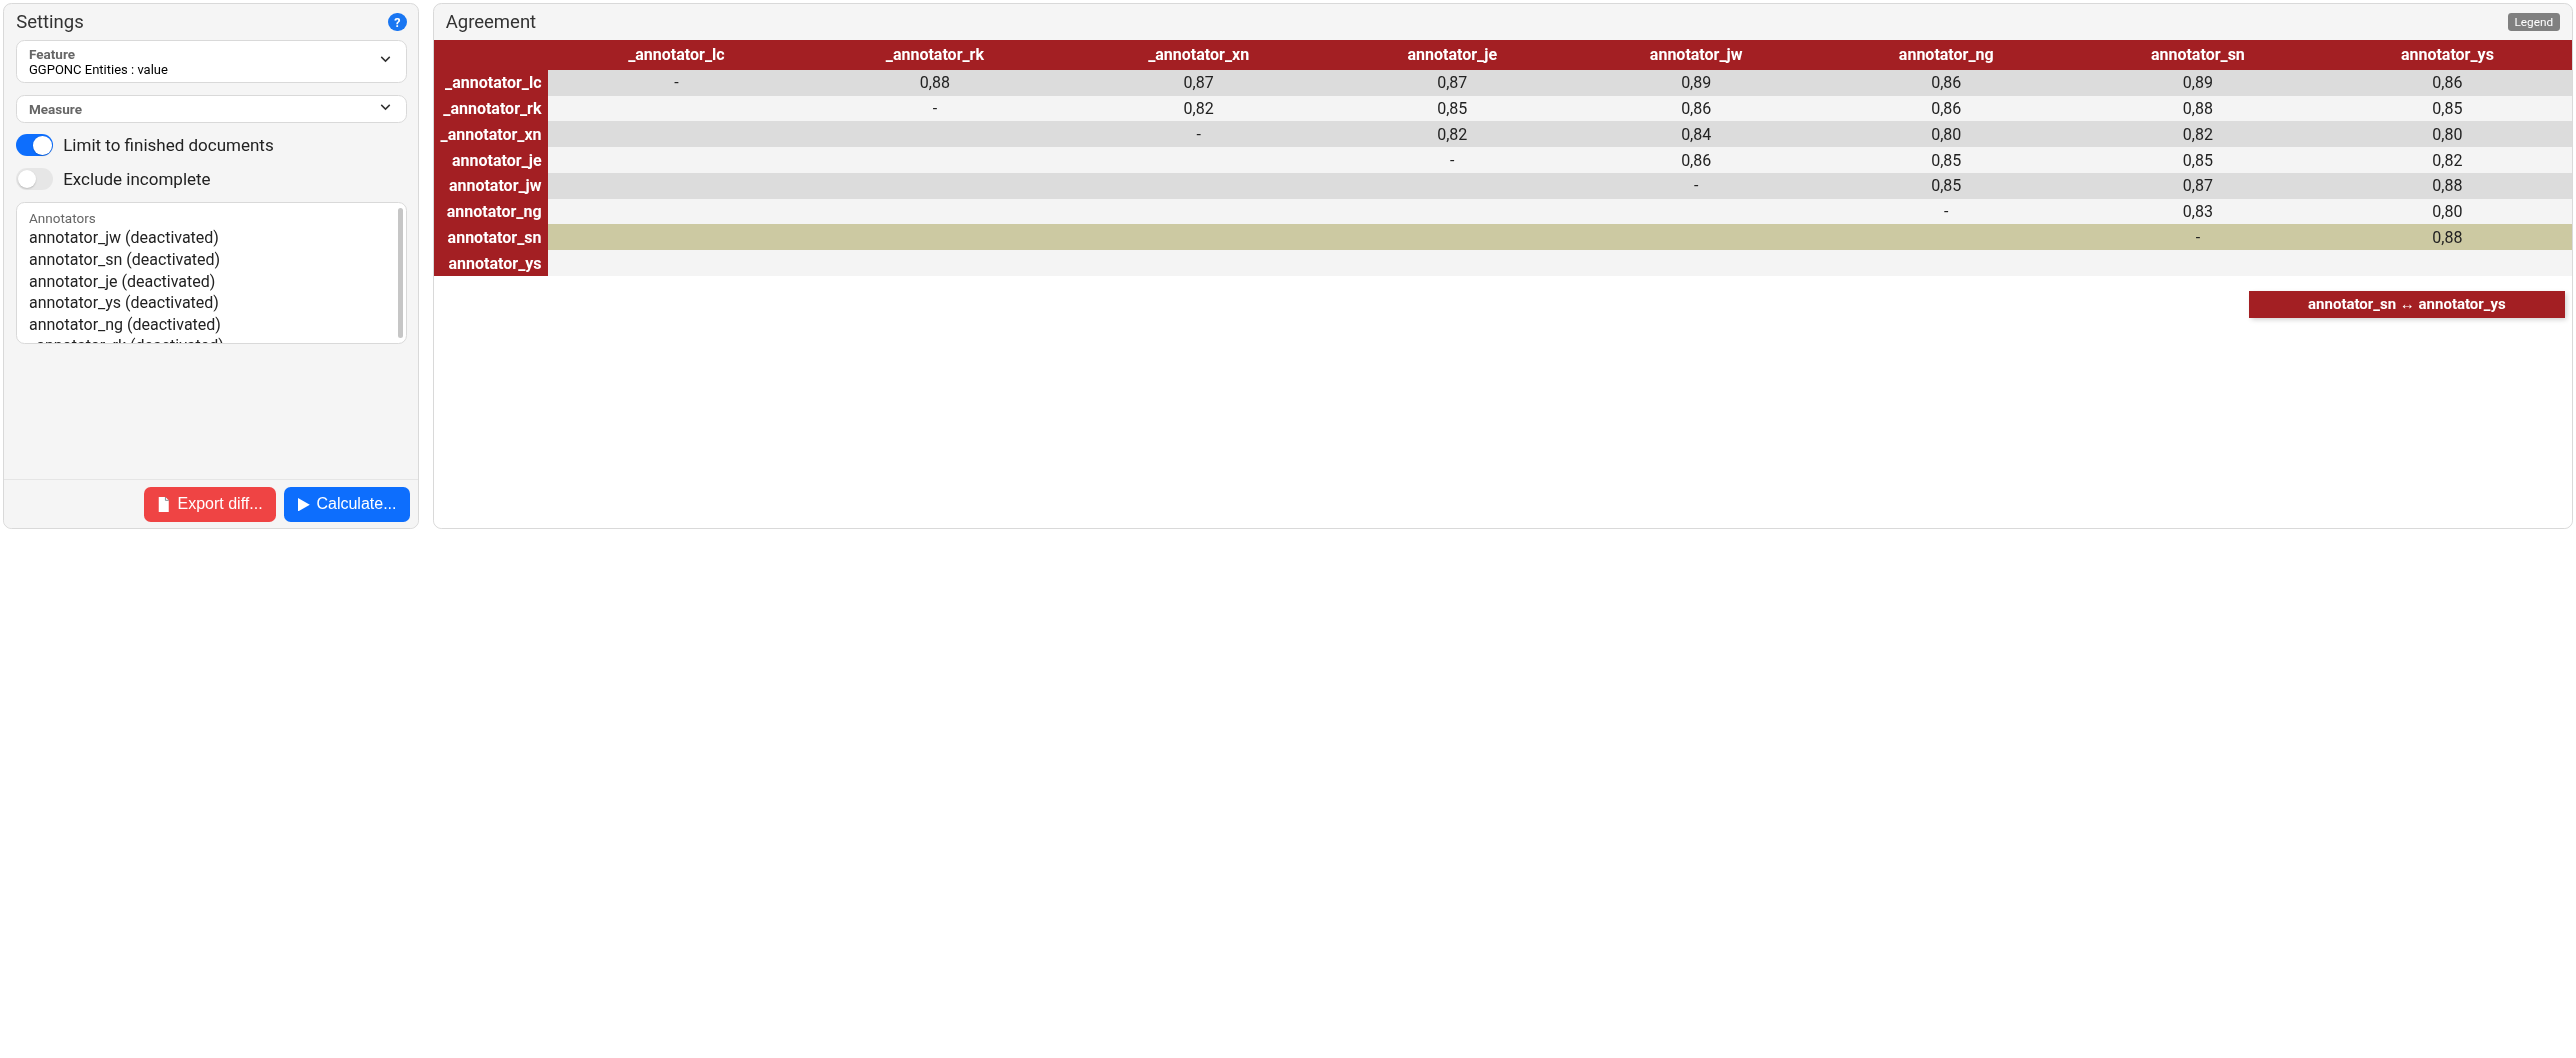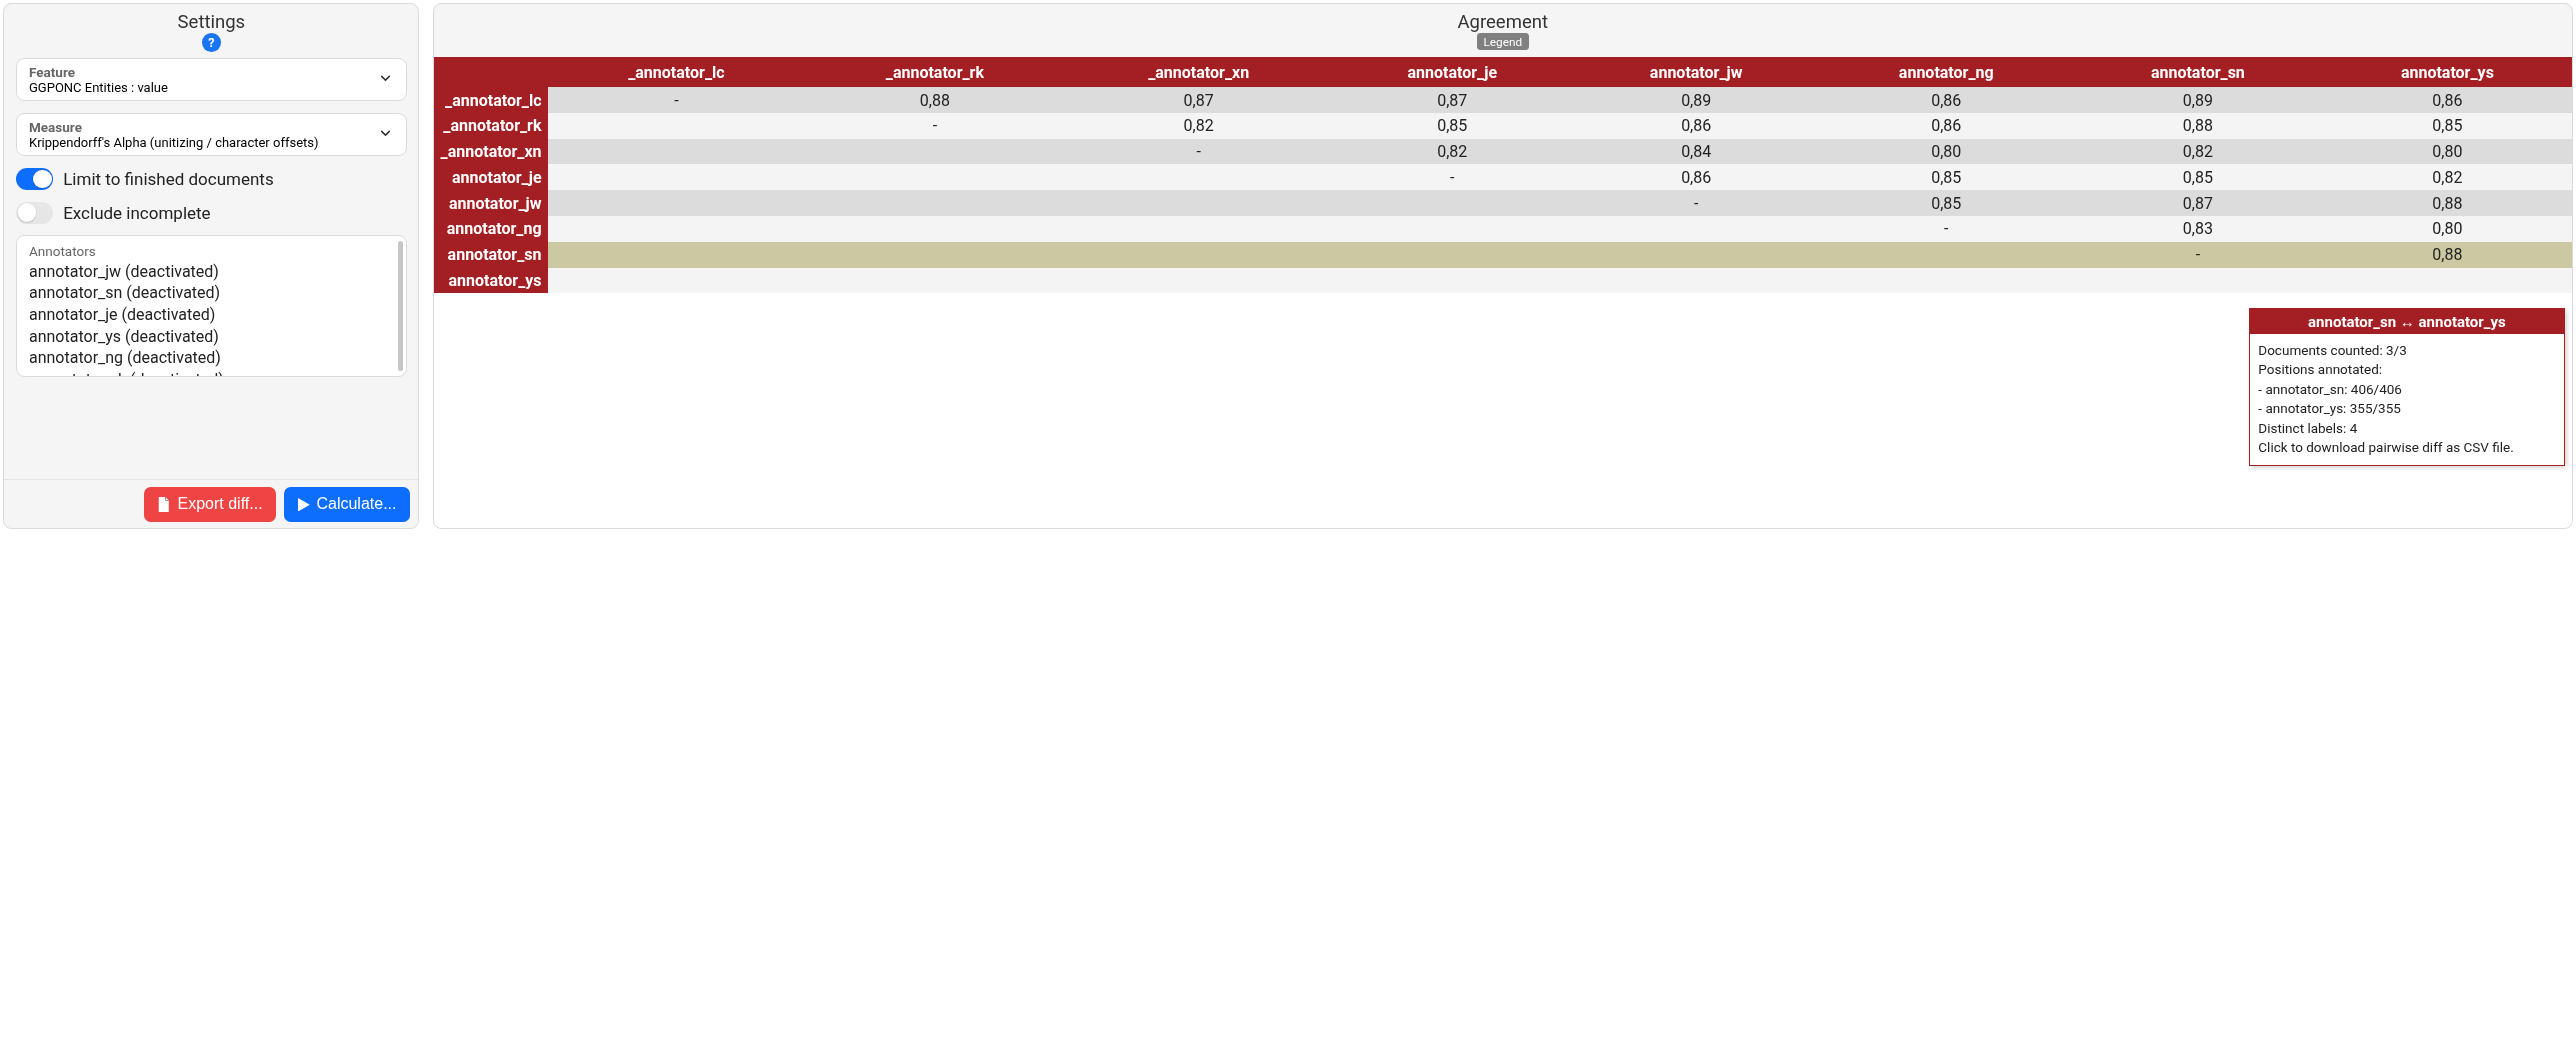--- a/index.html
+++ b/index.html
@@ -1,20 +1,20 @@
 <!DOCTYPE html>
 <html style="font-size:13.5px"><head>
 <meta charset="utf-8">
 <style>
 * { box-sizing: border-box; margin: 0; padding: 0; }
 body { font-family: -apple-system, BlinkMacSystemFont, "Segoe UI", Roboto, Helvetica, Arial, sans-serif; background: #fff; display: flex; gap: 13.5px; padding: 3.4px; font-size: 17px; color: #222; }
 .panel { border: 0.8px solid #d9d9d9; border-radius: 8.4px; background: #f5f5f5; display: flex; flex-direction: column; overflow: hidden; }
 .settings { width: 416px; height: 526px; }
 .agreement { flex: 1; height: 526px; position: relative; }
-.panel-header { display: flex; align-items: center; justify-content: space-between; padding: 6.7px 11.8px; font-size: 18.5px; color: #333; flex-direction: column; }
+.panel-header { display: flex; align-items: center; justify-content: space-between; padding: 6.7px 11.8px; font-size: 18.5px; color: #333; }
 .help-icon { width: 18.5px; height: 18.5px; border-radius: 50%; background: #1976f2; color: #fff; font-weight: bold; display: flex; align-items: center; justify-content: center; font-size: 12.6px; }
 .settings-body { flex: 1; padding: 0 11.8px 10px 11.8px; display: flex; flex-direction: column; gap: 11.8px; overflow: hidden; }
 .select-box { border: 0.8px solid #d9d9d9; border-radius: 8.4px; background: #fff; padding: 5px 39px 5px 11.8px; position: relative; cursor: pointer; }
 .select-label { font-size: 13.5px; color: #666; font-weight: bold; }
 .select-value { font-size: 13px; color: #000000; }
 .chevron { position: absolute; right: 11.8px; top: 50%; transform: translateY(-50%); }
 .chevron svg { width: 17px; height: 17px; }
 .toggle-row { display: flex; align-items: center; gap: 10px; }
 .toggle { width: 37px; height: 22px; border-radius: 11px; position: relative; cursor: pointer; }
 .toggle.on { background: #0d6efd; }
@@ -64,21 +64,20 @@
       <div class="select-value">GGPONC Entities : value</div>
       <span class="chevron">
         <svg viewBox="0 0 24 24">
             <path d="M6 9l6 6 6-6" fill="none" stroke="#333" stroke-width="2"></path>
           </svg>
       </span>
     </div>
 
     <div class="select-box">
       <div class="select-label">Measure</div>
-      <div class="select-value">Krippendorff's Alpha (unitizing / character offsets)</div>
       <span class="chevron">
         <svg viewBox="0 0 24 24">
             <path d="M6 9l6 6 6-6" fill="none" stroke="#333" stroke-width="2"></path>
           </svg>
       </span>
     </div>
 
     <div class="toggle-row">
       <div class="toggle on">
           <div class="knob"></div>
@@ -236,24 +235,16 @@
             <td></td>
             <td></td>
             <td></td>
             <td></td>
           </tr>
         </tbody>
     </table>
 
     <div class="tooltip">
       <div class="tooltip-header">annotator_sn ↔ annotator_ys</div>
-      <div class="tooltip-body" id="tooltip-lines">
-          <div>Documents counted: 3/3</div>
-          <div>Positions annotated:</div>
-          <div>- annotator_sn: 406/406</div>
-          <div>- annotator_ys: 355/355</div>
-          <div>Distinct labels: 4</div>
-          <div>Click to download pairwise diff as CSV file.</div>
-        </div>
     </div>
   </div>
 </div>
 
 
 </body></html>

